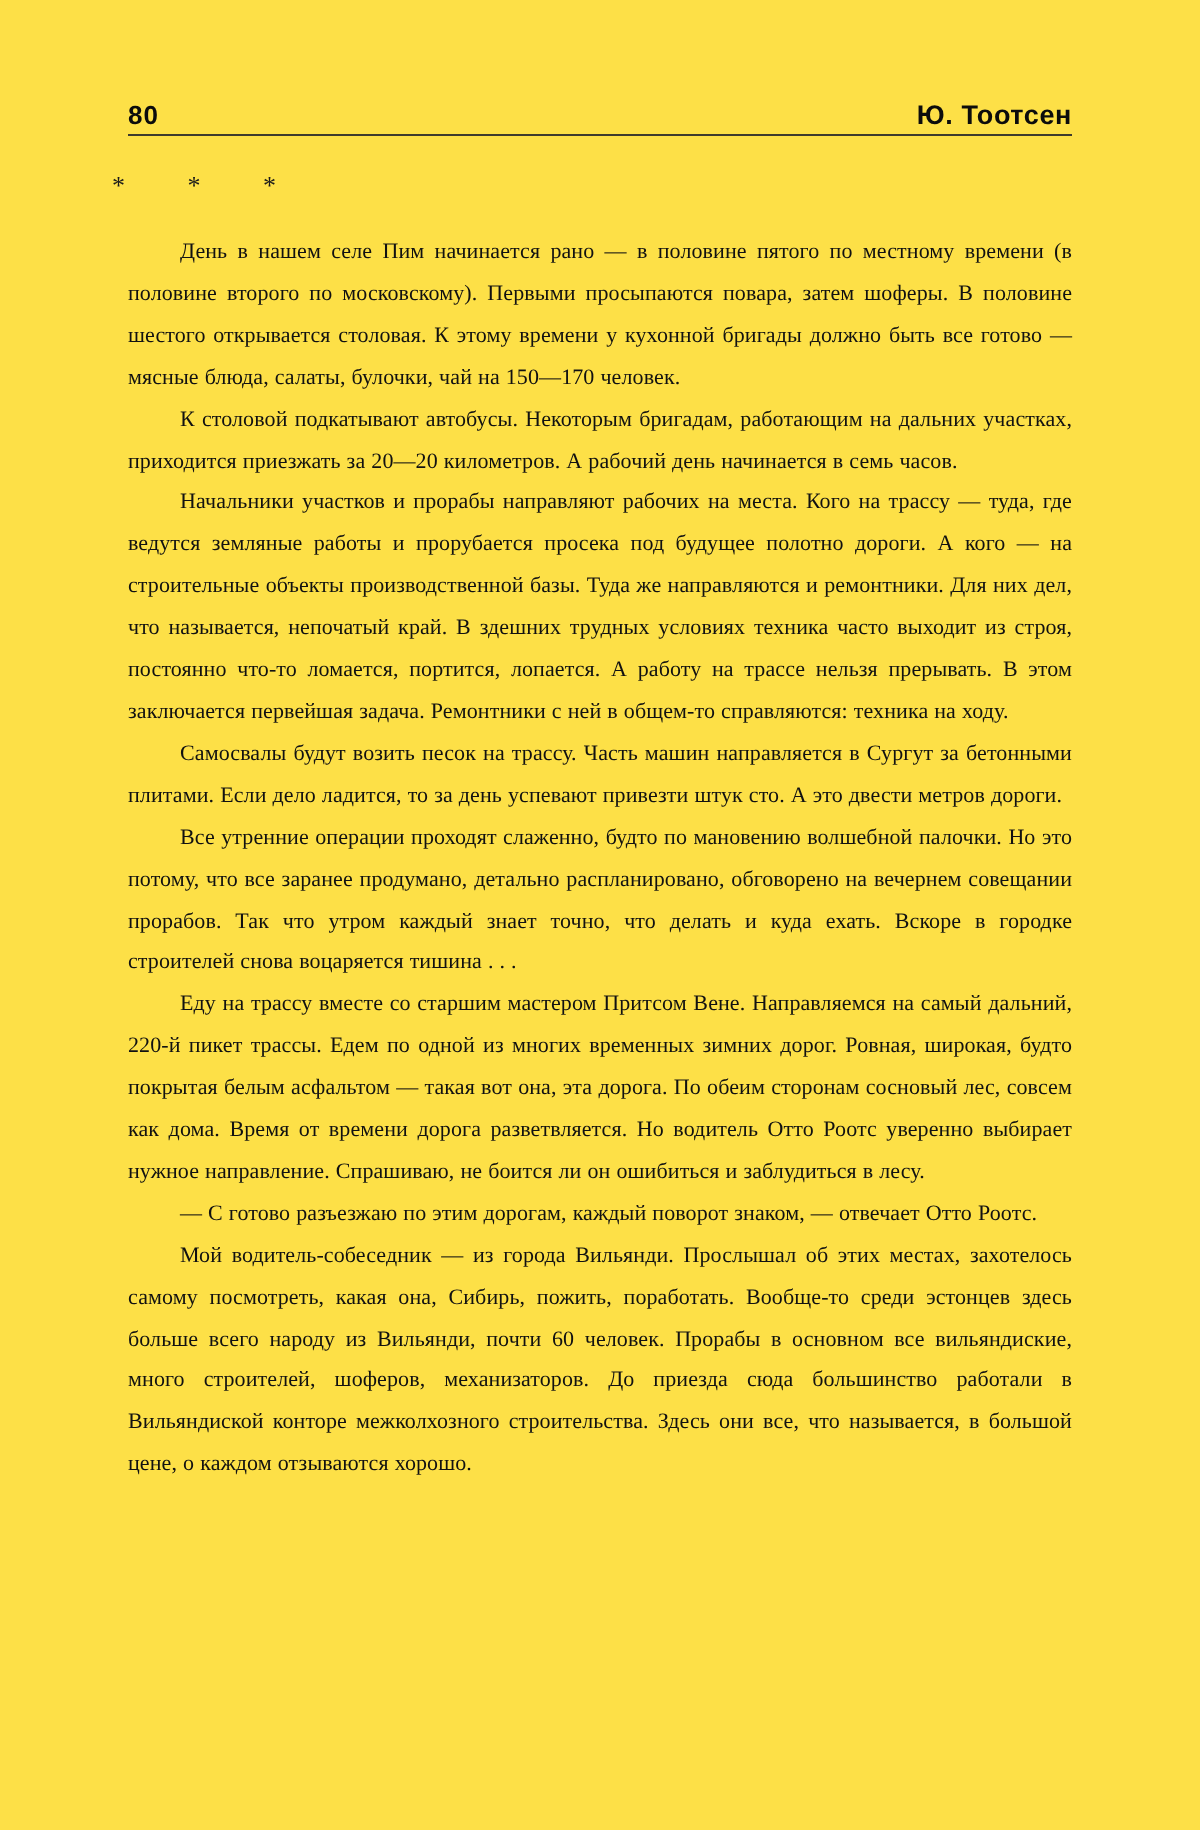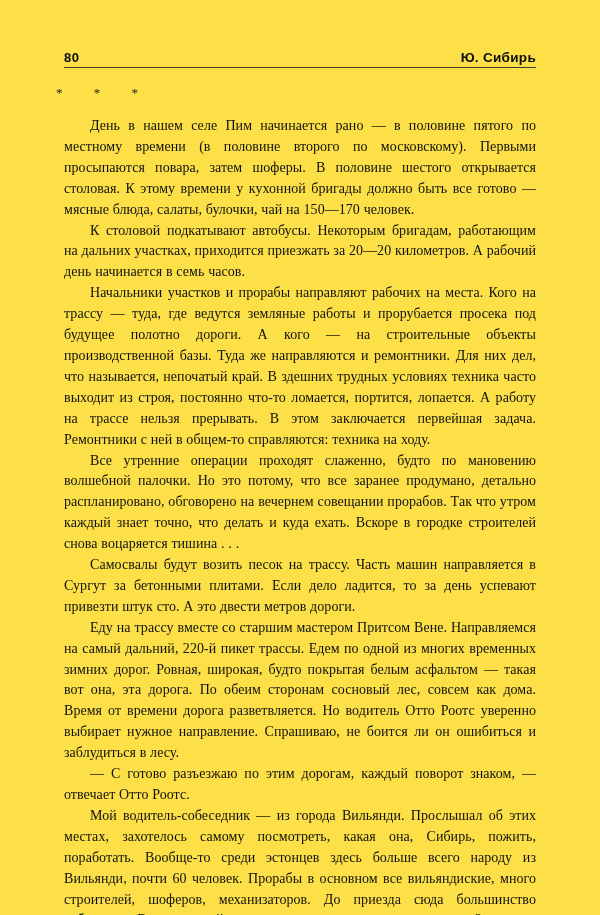--- a/index.html
+++ b/index.html
@@ -70,48 +70,48 @@
   }
 
   
   .body-text {
     margin-top: 16px;
   }
   .body-text p {
     margin: 0;
     text-align: justify;
     text-indent: 26px;
-    font-size: 14px;
+    font-size: 11px;
     line-height: 20.9px;
     letter-spacing: 0.05px;
     word-spacing: 0.2px;
     -webkit-hyphens: none;
     hyphens: none;
   }
 </style>
 </head>
 <body>
 
 <div class="page">
   <div class="page-inner">
 
     <div class="running-head">
       <span class="folio">80</span>
-      <span class="head-author">Ю. Сибирь</span>
+      <span class="head-author">Ю. Тоотсен</span>
     </div>
     <div class="head-rule"></div>
 
     <div class="separator">* * *</div>
 
     <div class="body-text">
       <p>День в нашем селе Пим начинается рано — в половине пятого по местному времени (в половине второго по московскому). Первыми просыпаются повара, затем шоферы. В половине шестого открывается столовая. К этому времени у кухонной бригады должно быть все готово — мясные блюда, салаты, булочки, чай на 150—170 человек.</p>
       <p>К столовой подкатывают автобусы. Некоторым бригадам, работающим на дальних участках, приходится приезжать за 20—20 километров. А рабочий день начинается в семь часов.</p>
       <p>Начальники участков и прорабы направляют рабочих на места. Кого на трассу — туда, где ведутся земляные работы и прорубается просека под будущее полотно дороги. А кого — на строительные объекты производственной базы. Туда же направляются и ремонтники. Для них дел, что называется, непочатый край. В здешних трудных условиях техника часто выходит из строя, постоянно что-то ломается, портится, лопается. А работу на трассе нельзя прерывать. В этом заключается первейшая задача. Ремонтники с ней в общем-то справляются: техника на ходу.</p>
+      <p>Самосвалы будут возить песок на трассу. Часть машин направляется в Сургут за бетонными плитами. Если дело ладится, то за день успевают привезти штук сто. А это двести метров дороги.</p>
       <p>Все утренние операции проходят слаженно, будто по мановению волшебной палочки. Но это потому, что все заранее продумано, детально распланировано, обговорено на вечернем совещании прорабов. Так что утром каждый знает точно, что делать и куда ехать. Вскоре в городке строителей снова воцаряется тишина . . .</p>
-      <p>Самосвалы будут возить песок на трассу. Часть машин направляется в Сургут за бетонными плитами. Если дело ладится, то за день успевают привезти штук сто. А это двести метров дороги.</p>
       <p>Еду на трассу вместе со старшим мастером Притсом Вене. Направляемся на самый дальний, 220-й пикет трассы. Едем по одной из многих временных зимних дорог. Ровная, широкая, будто покрытая белым асфальтом — такая вот она, эта дорога. По обеим сторонам сосновый лес, совсем как дома. Время от времени дорога разветвляется. Но водитель Отто Роотс уверенно выбирает нужное направление. Спрашиваю, не боится ли он ошибиться и заблудиться в лесу.</p>
       <p>— С готово разъезжаю по этим дорогам, каждый поворот знаком, — отвечает Отто Роотс.</p>
       <p>Мой водитель-собеседник — из города Вильянди. Прослышал об этих местах, захотелось самому посмотреть, какая она, Сибирь, пожить, поработать. Вообще-то среди эстонцев здесь больше всего народу из Вильянди, почти 60 человек. Прорабы в основном все вильяндиские, много строителей, шоферов, механизаторов. До приезда сюда большинство работали в Вильяндиской конторе межколхозного строительства. Здесь они все, что называется, в большой цене, о каждом отзываются хорошо.</p>
 
     </div>
 
   </div>
 </div>
 
 </body></html>

